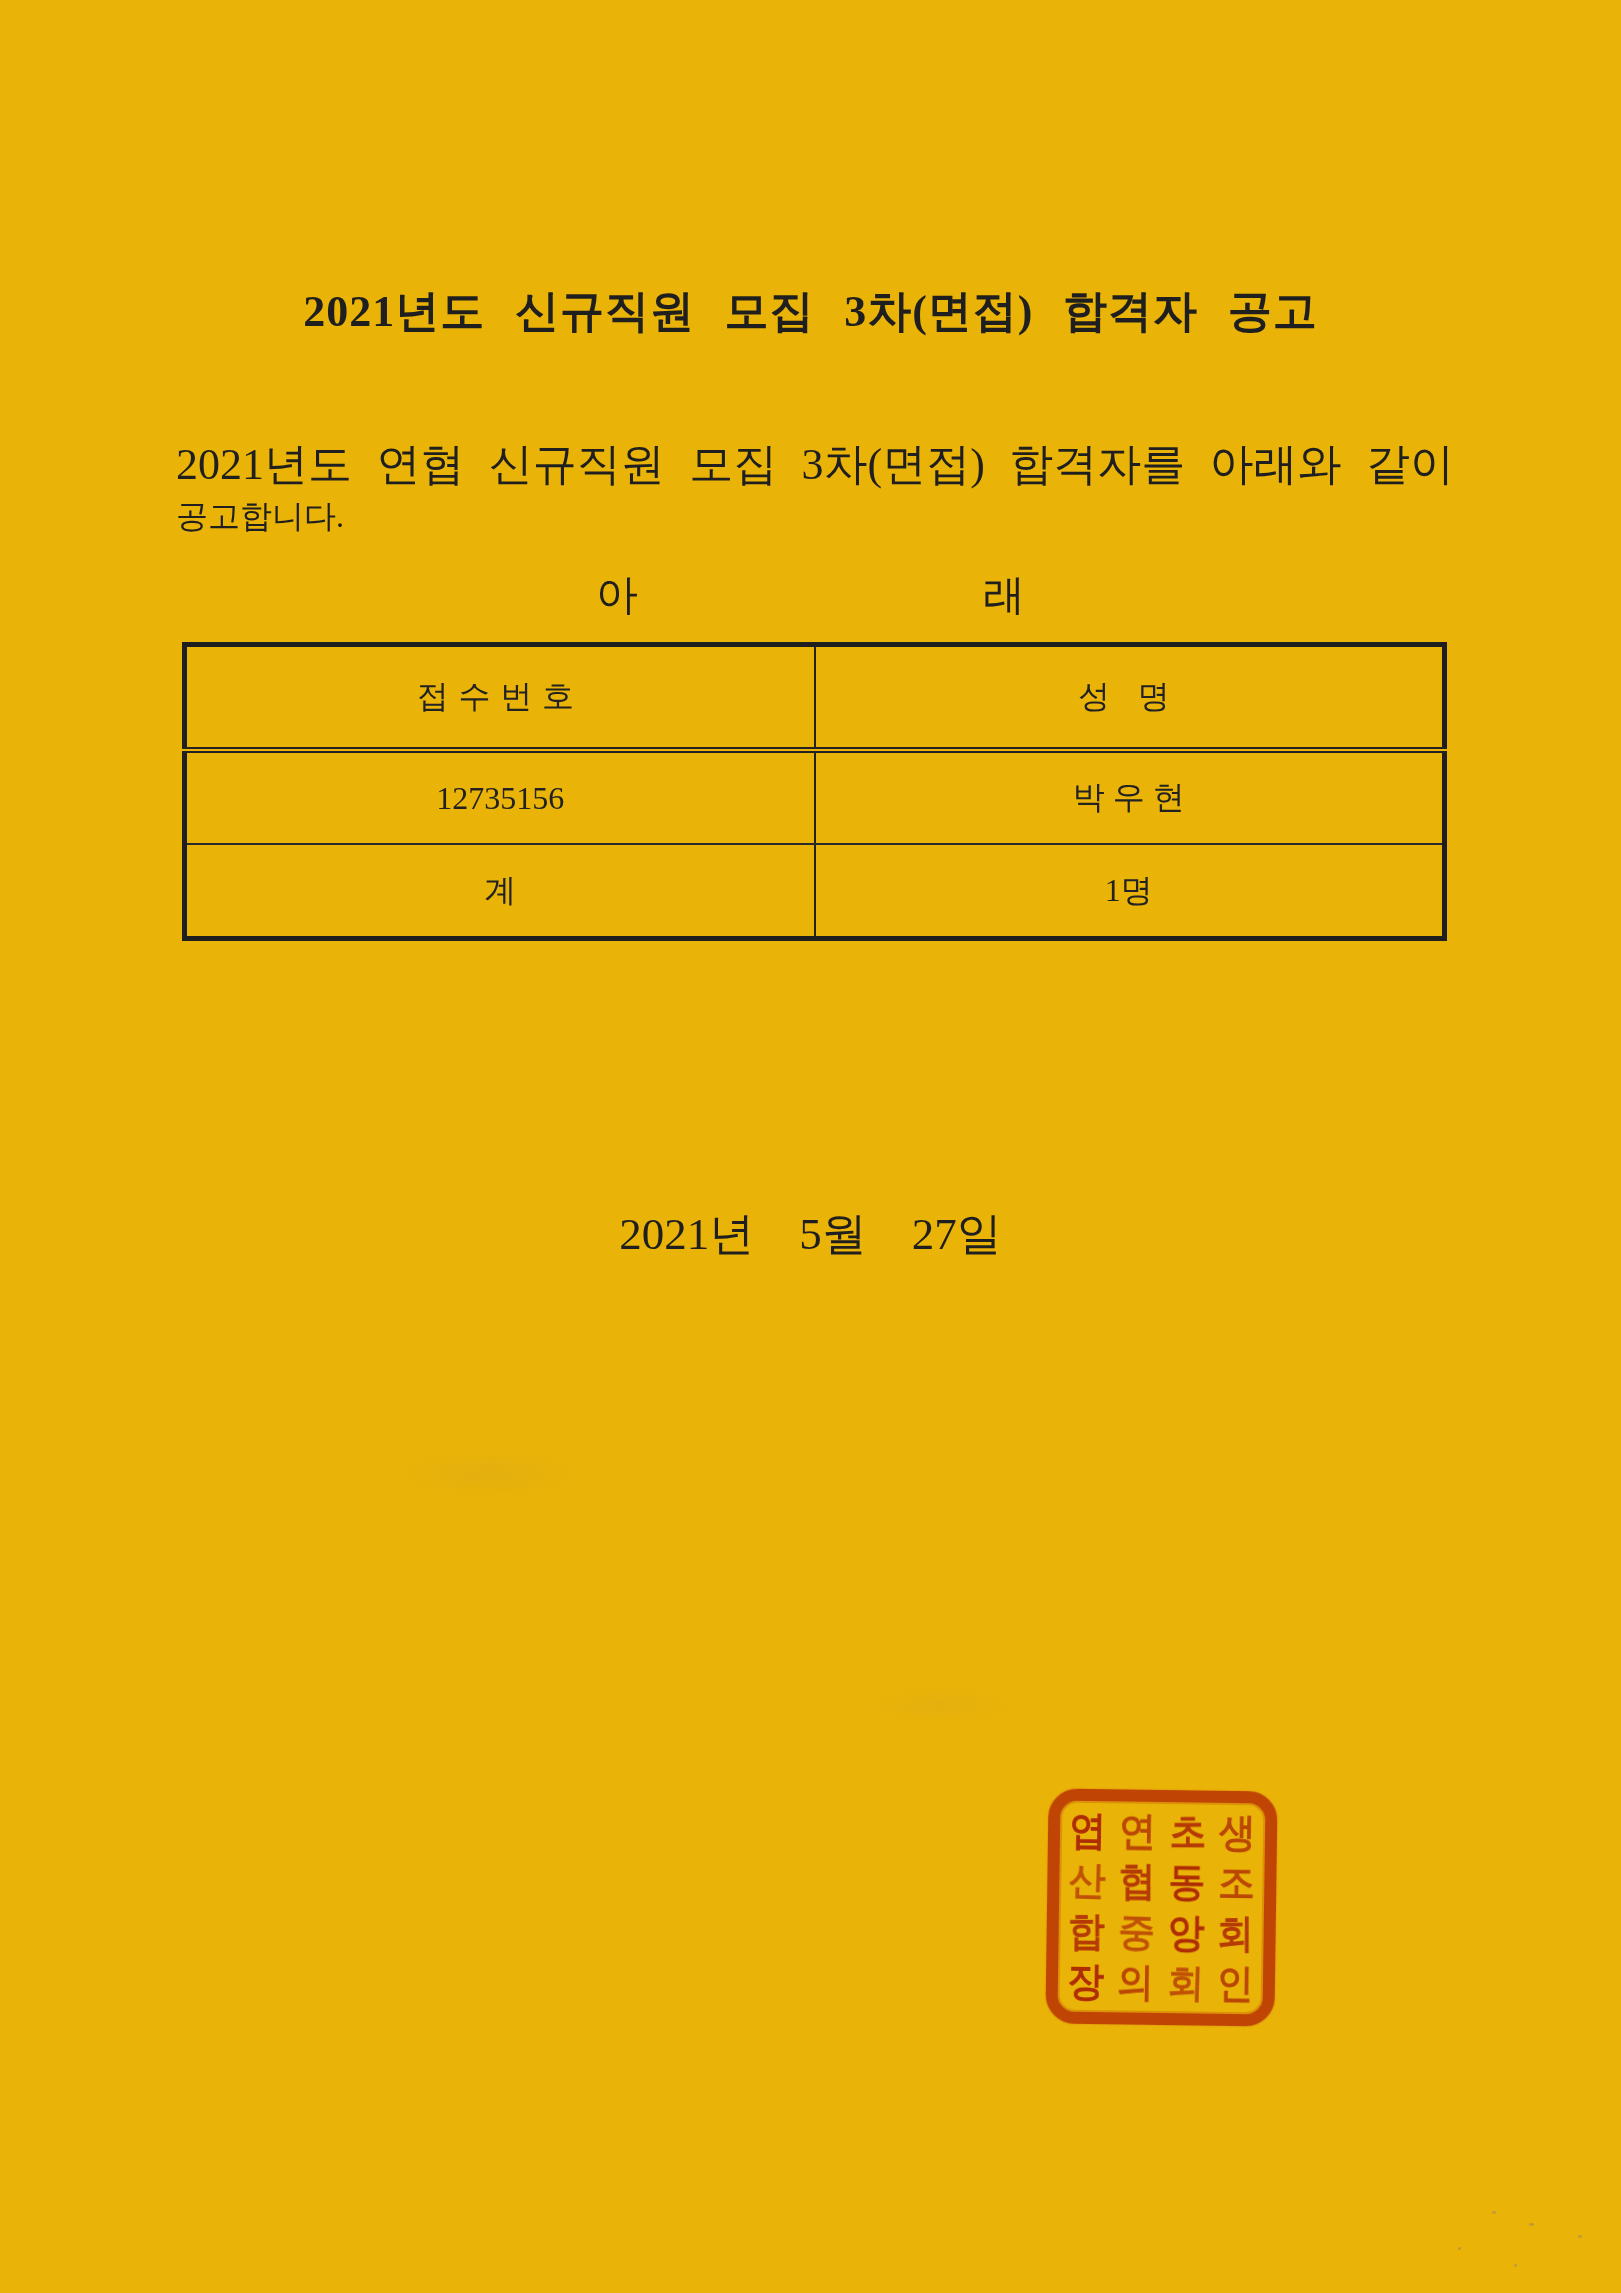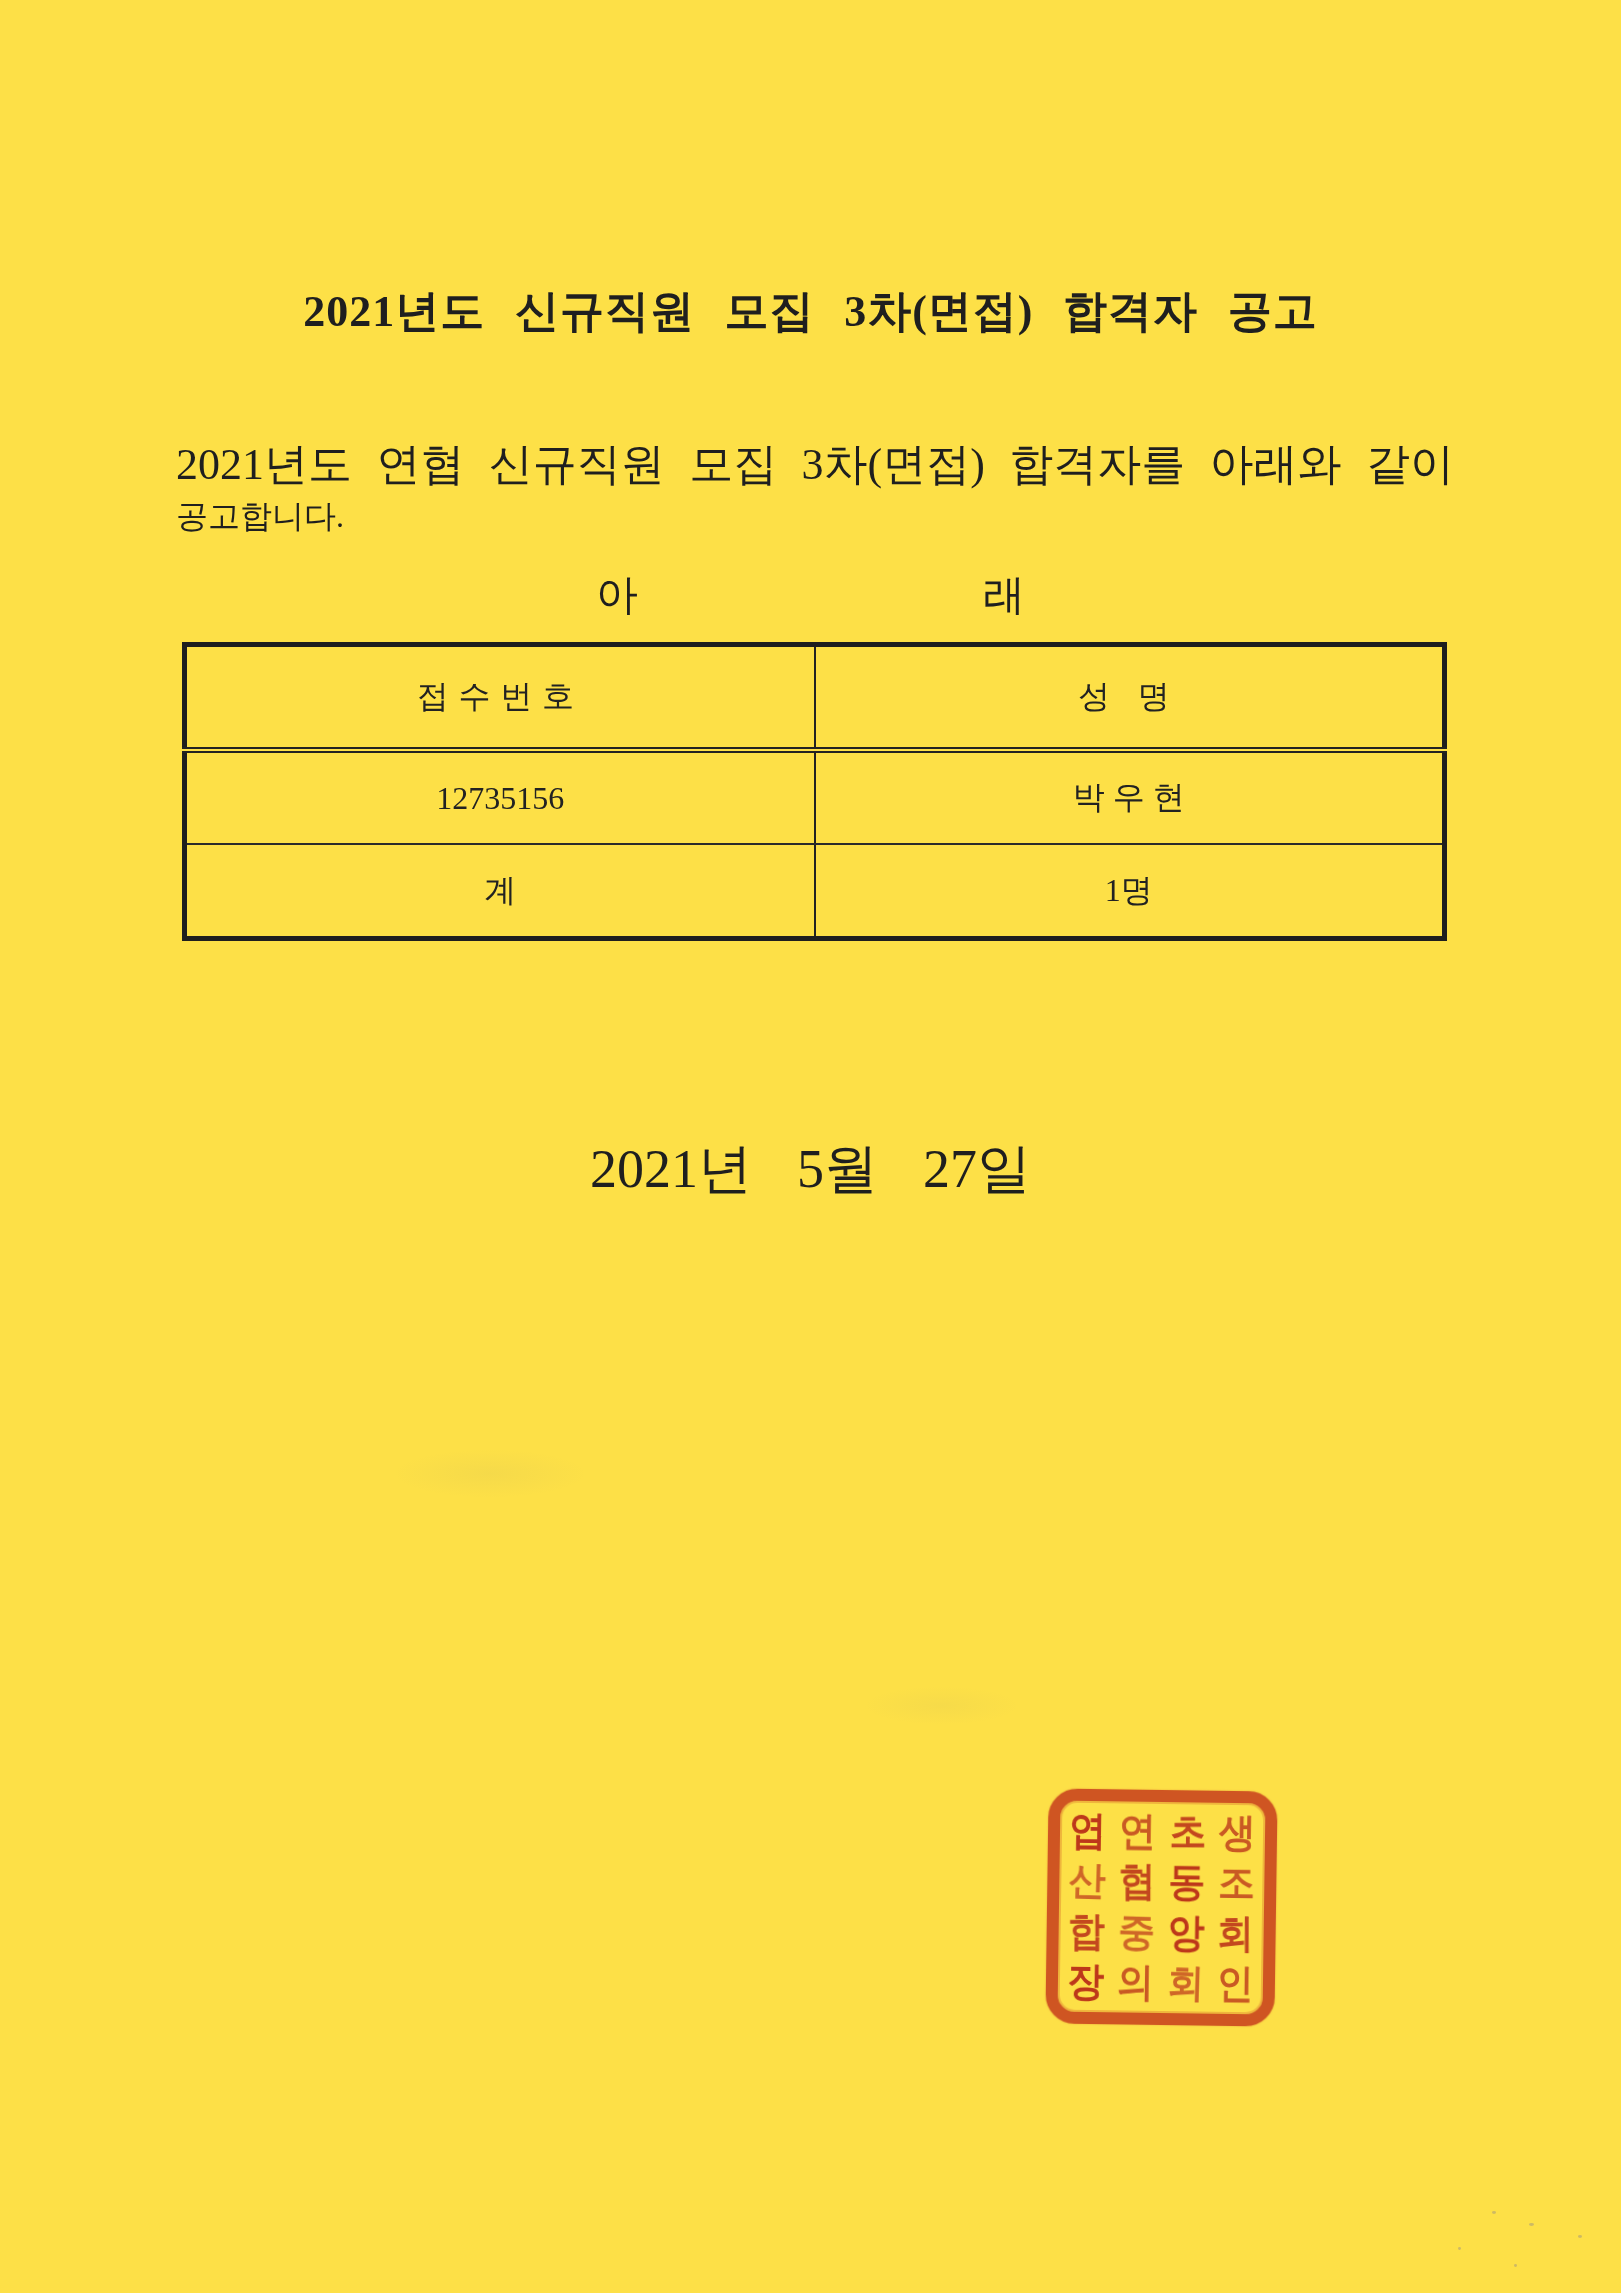--- a/index.html
+++ b/index.html
@@ -1,17 +1,17 @@
 <!DOCTYPE html>
 <html><head>
 <meta charset="utf-8">
 <style>
   html,body { margin:0; padding:0; background:#ffffff; }
   .page {
-    position:relative; width:1621px; height:2294px; background:#fde047;
+    position:relative; width:1621px; height:2294px; background:#eab308;
     font-family:"Liberation Serif","DejaVu Serif",serif; color:#1f1f1f;
     overflow:hidden;
   }
 
   
   .title {
     position:absolute; top:286px; left:0; width:100%;
     text-align:center; font-size:44px; font-weight:700;
     letter-spacing:1px; word-spacing:17.6px; line-height:1.2; margin:0;
   }
@@ -42,23 +42,23 @@
   }
   .pass-table { border:5.9px solid #1e1e1e; }
   .pass-table td { padding:0; vertical-align:middle; white-space:pre; }
   .pass-table td.first { border-right:2.9px solid #222; }
   .pass-table tr.hdr td { height:100px; border-bottom:6.9px double #222; letter-spacing:9.8px; }
   .pass-table tr.r1 td { height:90px; border-bottom:2px solid #2a2a2a; }
   .pass-table tr.r2 td { height:91px; }
 
   
   .date-row {
-    position:absolute; top:1140px; left:0; width:100%;
+    position:absolute; top:1210px; left:0; width:100%;
     display:flex; justify-content:center; gap:45px;
-    font-size:54px; line-height:1.1;
+    font-size:45px; line-height:1.1;
   }
 
   
   .signature {
     position:absolute; top:1861px; left:0; width:100%;
     text-align:center; font-size:57px; letter-spacing:1px;
     line-height:1.15; z-index:2;
   }
 
   

